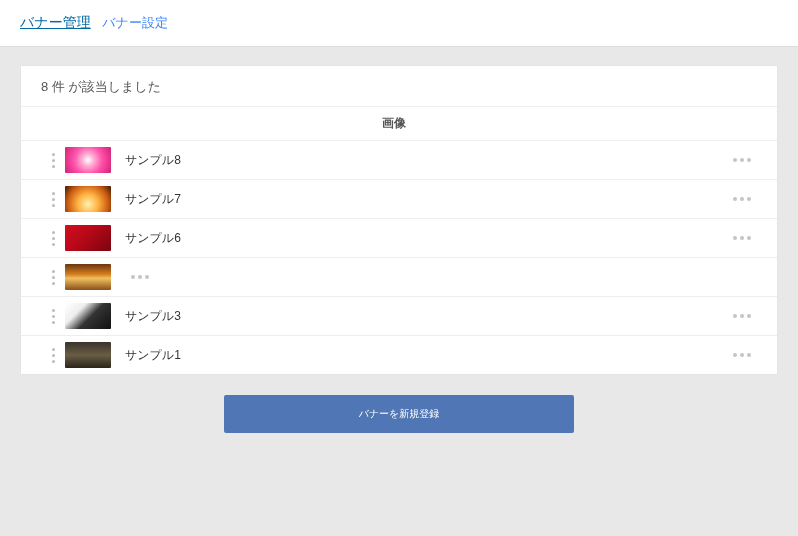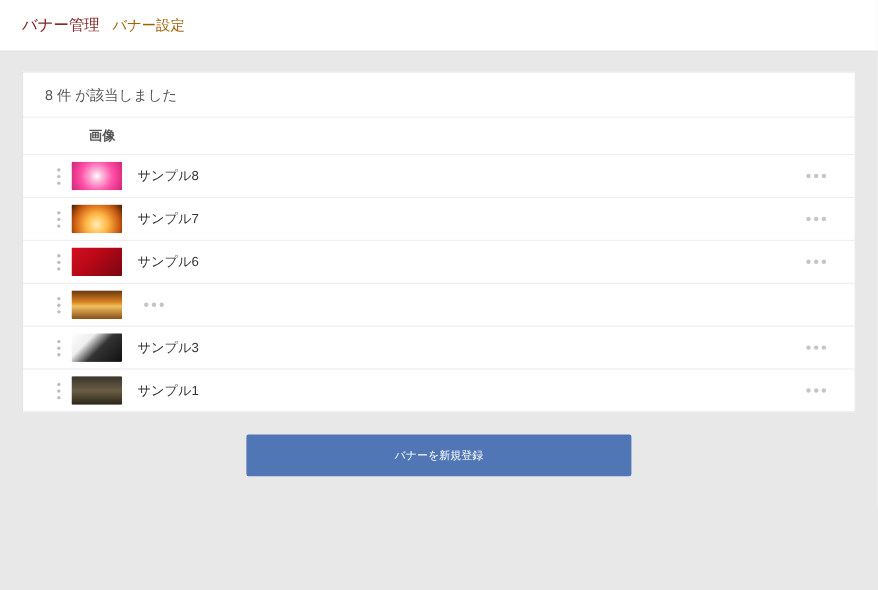--- a/index.html
+++ b/index.html
@@ -12,26 +12,27 @@
 .page {
   padding: 0;
 }
 .header {
   background: #fff;
   padding: 14px 20px;
   border-bottom: 1px solid #ddd;
 }
 .header-title {
   font-size: 14px;
-  color: #7f1d1d;
+  color: #0369a1;
   font-weight: normal;
+  text-decoration: underline;
 }
 .header-sub {
   font-size: 13px;
-  color: #a16207;
+  color: #3b82f6;
   margin-left: 8px;
 }
 .content-card {
   background: #fff;
   margin: 18px 20px 0 20px;
   border: 1px solid #e5e5e5;
 }
 .count-bar {
   padding: 12px 8px 10px 20px;
   font-size: 13px;
@@ -39,20 +40,21 @@
 }
 .table-header {
   display: flex;
   align-items: center;
   padding: 8px 20px 8px 20px;
   border-top: 1px solid #eee;
   border-bottom: 1px solid #eee;
   font-size: 12px;
   color: #555;
   font-weight: bold;
+  flex-direction: column;
 }
 .col-handle { width: 24px; }
 .col-img { width: 56px; text-align: center; margin-right: 10px; }
 .col-desc { flex: 1; }
 .col-actions { width: 30px; }
 
 .row {
   display: flex;
   align-items: center;
   padding: 6px 20px;

